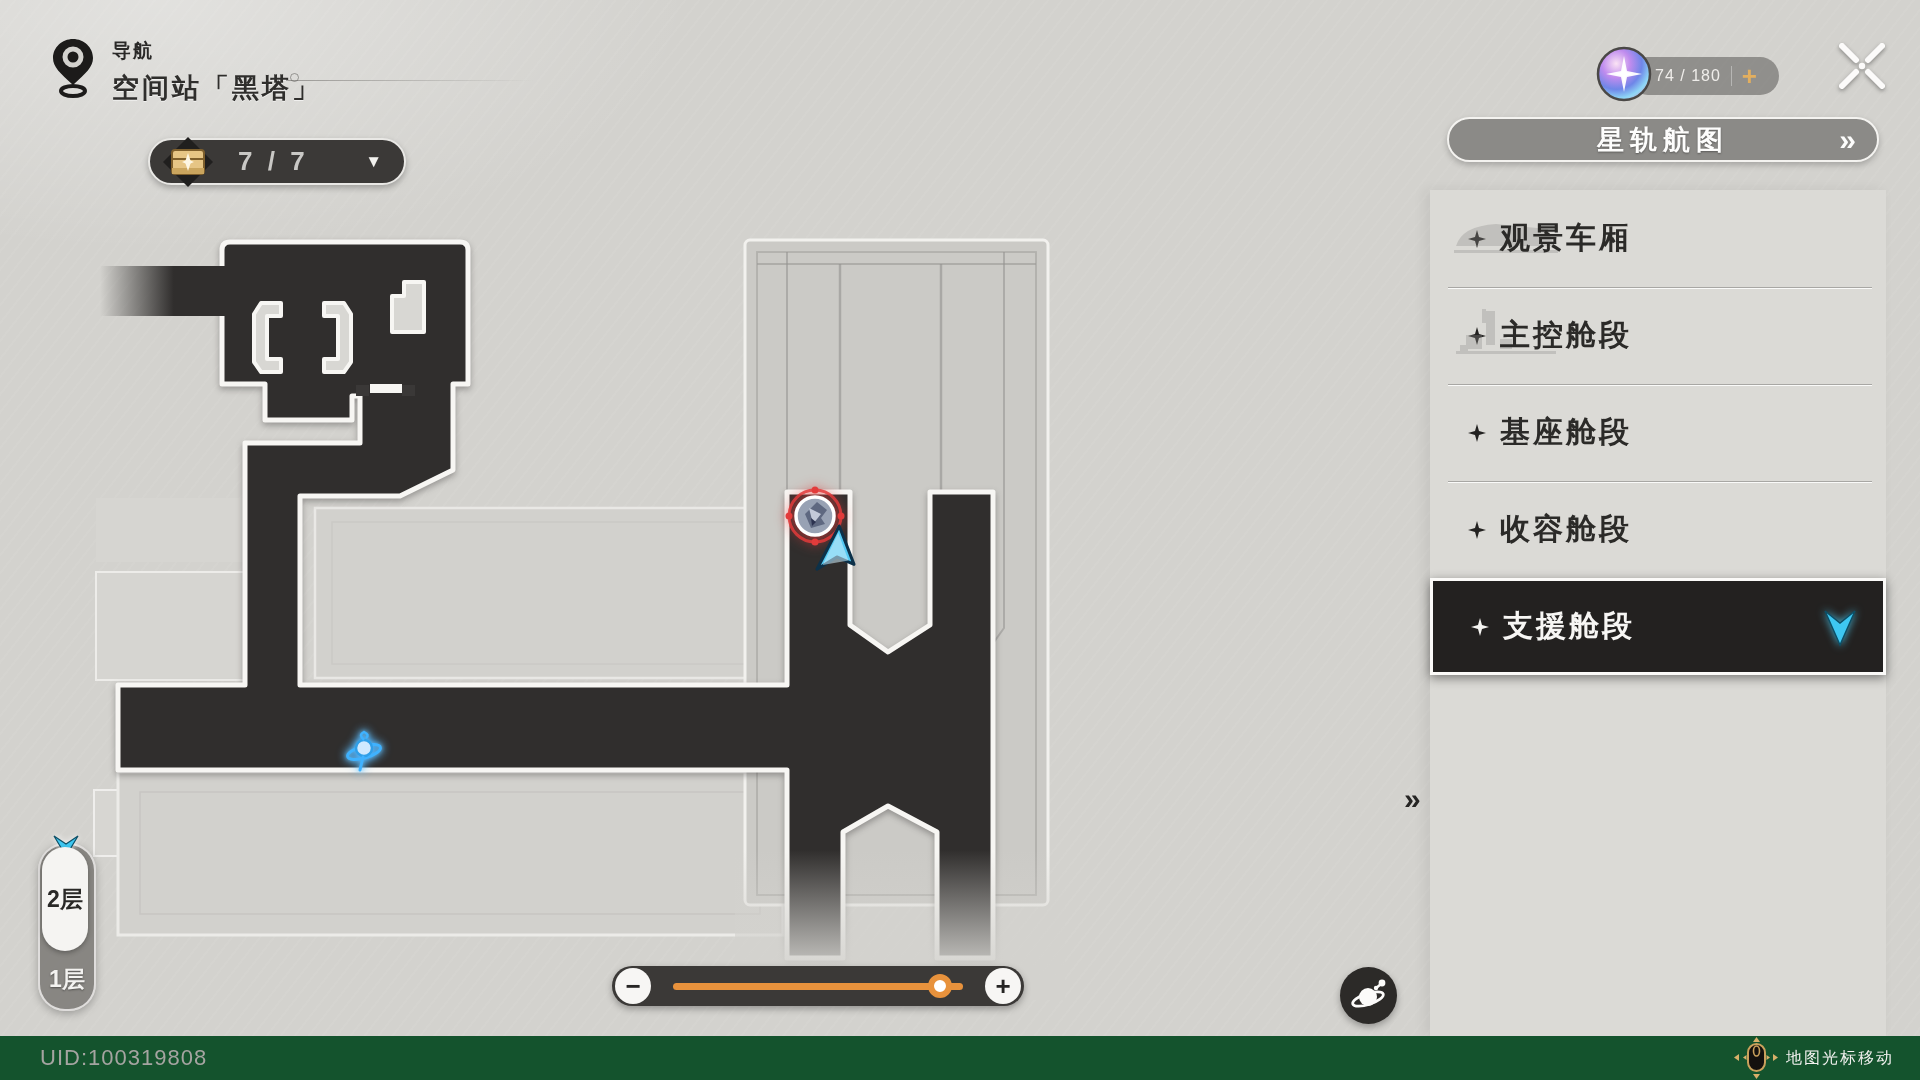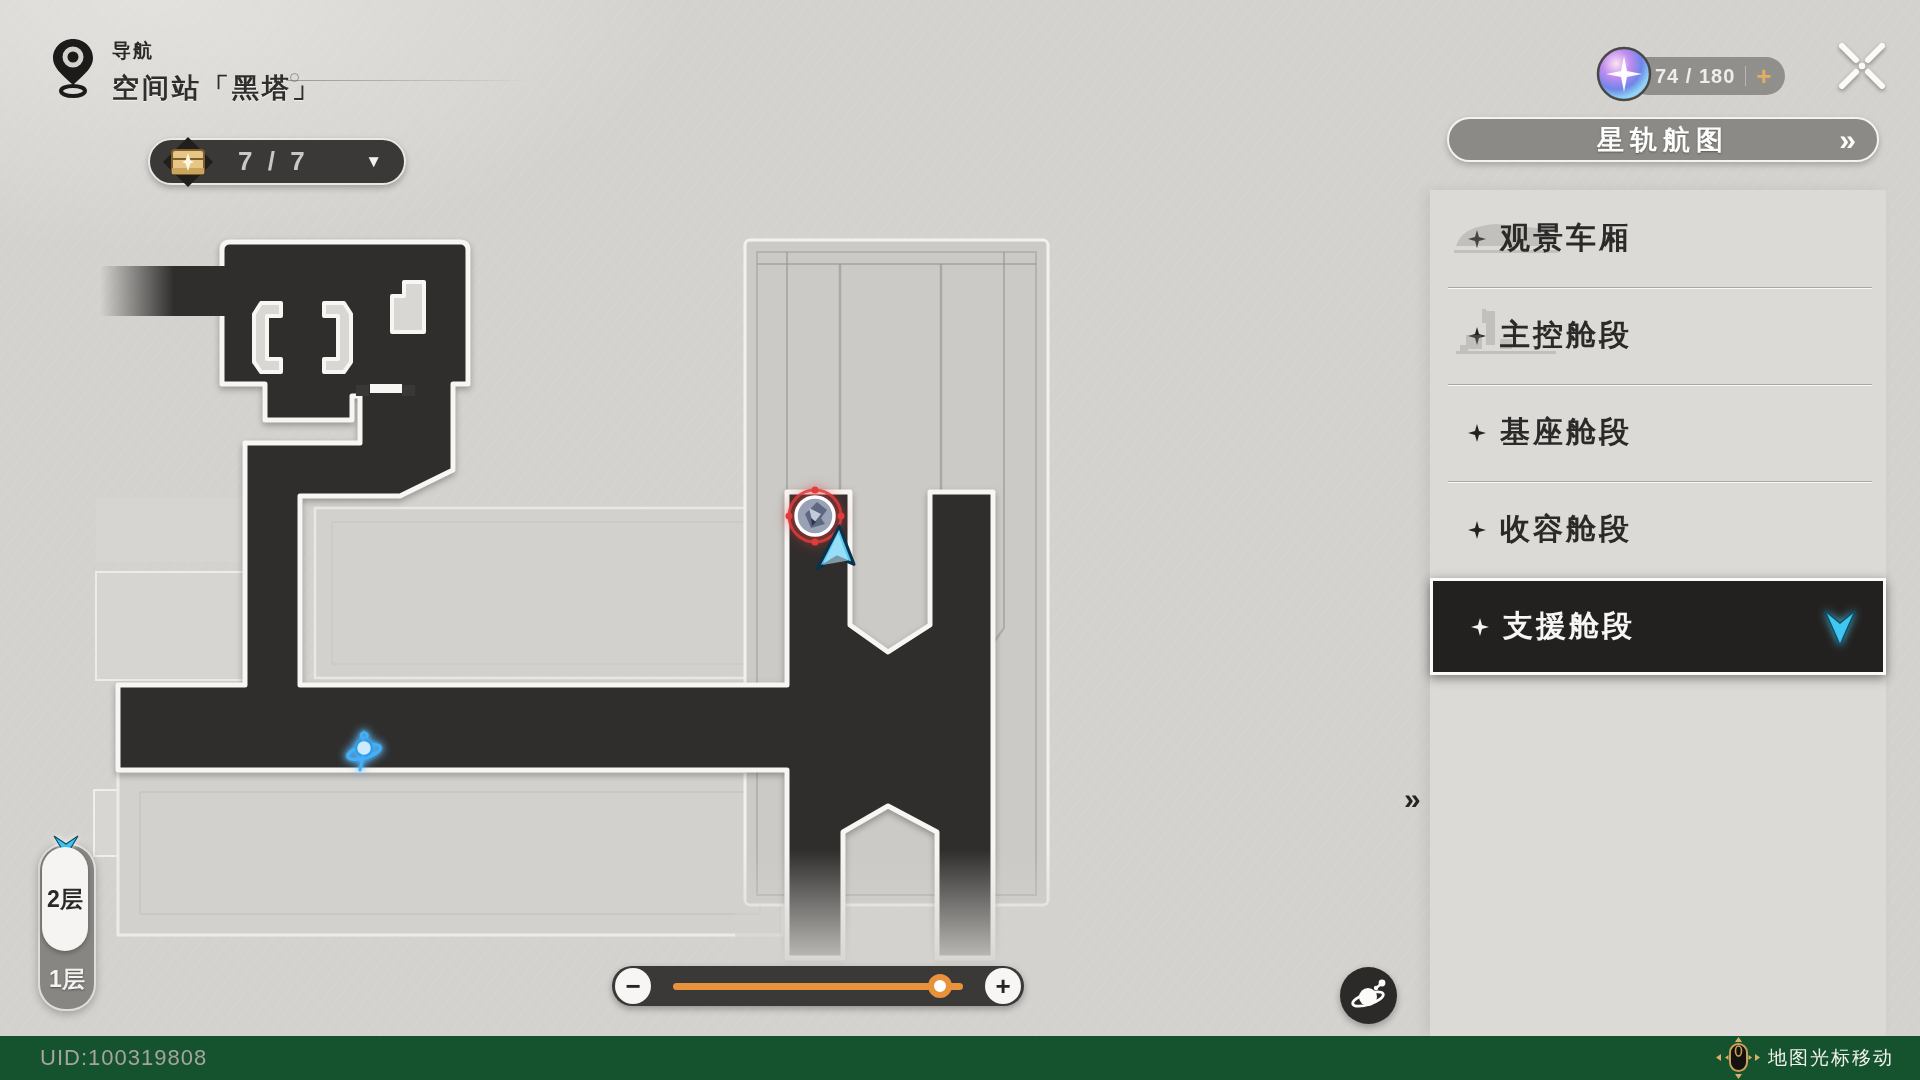--- a/index.html
+++ b/index.html
@@ -32,21 +32,21 @@
   
   .chest{position:absolute;left:148px;top:138px;width:258px;height:47px;border-radius:24px;
      background:#3b3937;border:2px solid #e9e8e5;display:flex;align-items:center;cursor:pointer;
      box-shadow:0 3px 6px rgba(0,0,0,.25);}
   .chest .cnt{color:#c9c8c5;font-size:26px;font-weight:bold;letter-spacing:4px;margin-left:24px;}
   .chest .car{color:#f2f1ee;font-size:17px;margin-left:auto;margin-right:22px;}
   .chest .cicon{position:relative;width:52px;height:52px;margin-left:12px;flex:0 0 auto;}
   
   .stam{position:absolute;left:1629px;top:57px;height:38px;min-width:150px;border-radius:19px;
      background:rgba(78,76,73,.5);display:flex;align-items:center;padding:0 14px 0 26px;}
-  .stam .val{color:#efedea;font-size:20px;font-weight:bold;letter-spacing:1px;}
+  .stam .val{color:#efedea;font-size:16px;font-weight:normal;letter-spacing:1px;}
   .stam .sep{width:1px;height:20px;background:rgba(255,255,255,.35);margin:0 10px;}
   .stam .plus{color:#e3af5f;font-size:26px;font-weight:bold;cursor:pointer;line-height:1;}
   .orb{position:absolute;left:1596px;top:46px;width:56px;height:56px;}
   .closebtn{position:absolute;left:1834px;top:42px;width:56px;height:52px;cursor:pointer;}
   
   .chartbtn{position:absolute;left:1447px;top:117px;width:432px;height:45px;border-radius:23px;
      background:#8b8a87;border:2px solid #f4f3f0;display:flex;align-items:center;justify-content:center;
      cursor:pointer;box-shadow:0 3px 6px rgba(0,0,0,.22);}
   .chartbtn .lbl{color:#fdfdfc;font-size:27px;font-weight:bold;letter-spacing:6px;text-shadow:0 1px 2px rgba(0,0,0,.35);}
   .chartbtn .chev{position:absolute;right:24px;color:#fdfdfc;font-size:30px;font-weight:bold;letter-spacing:-3px;}
@@ -84,21 +84,21 @@
   .ztrack{position:absolute;left:61px;right:61px;top:17px;height:7px;border-radius:4px;background:#e8923c;cursor:pointer;}
   .zknob{position:absolute;top:-9px;left:92%;width:24px;height:24px;margin-left:-12px;border-radius:50%;
      background:#fff;border:6px solid #e8923c;cursor:grab;}
   
   .planet{position:absolute;left:1340px;top:967px;width:57px;height:57px;border-radius:50%;background:#2c2a28;
      cursor:pointer;box-shadow:0 3px 7px rgba(0,0,0,.3);display:flex;align-items:center;justify-content:center;}
   
   .bbar{position:absolute;left:0;top:1036px;width:1920px;height:44px;background:#14532d;display:flex;align-items:center;}
   .bbar .uid{color:#a5a4a1;font-size:22px;margin-left:40px;letter-spacing:1px;}
   .bbar .right{margin-left:auto;margin-right:26px;display:flex;align-items:center;gap:8px;}
-  .bbar .hint{color:#f2f1ef;font-size:19px;letter-spacing:2px;}
+  .bbar .hint{color:#f2f1ef;font-size:16px;letter-spacing:2px;}
   .mkr{position:absolute;left:783px;top:484px;width:64px;height:64px;cursor:pointer;}
   .cursor{position:absolute;left:812px;top:520px;width:52px;height:58px;pointer-events:none;}
   .gyro{position:absolute;left:342px;top:726px;width:44px;height:48px;cursor:pointer;
      filter:drop-shadow(0 0 5px rgba(64,170,255,.95)) drop-shadow(0 0 2px rgba(120,210,255,.9));}
 </style>
 </head>
 <body>
 
 <div class="stage">
 

